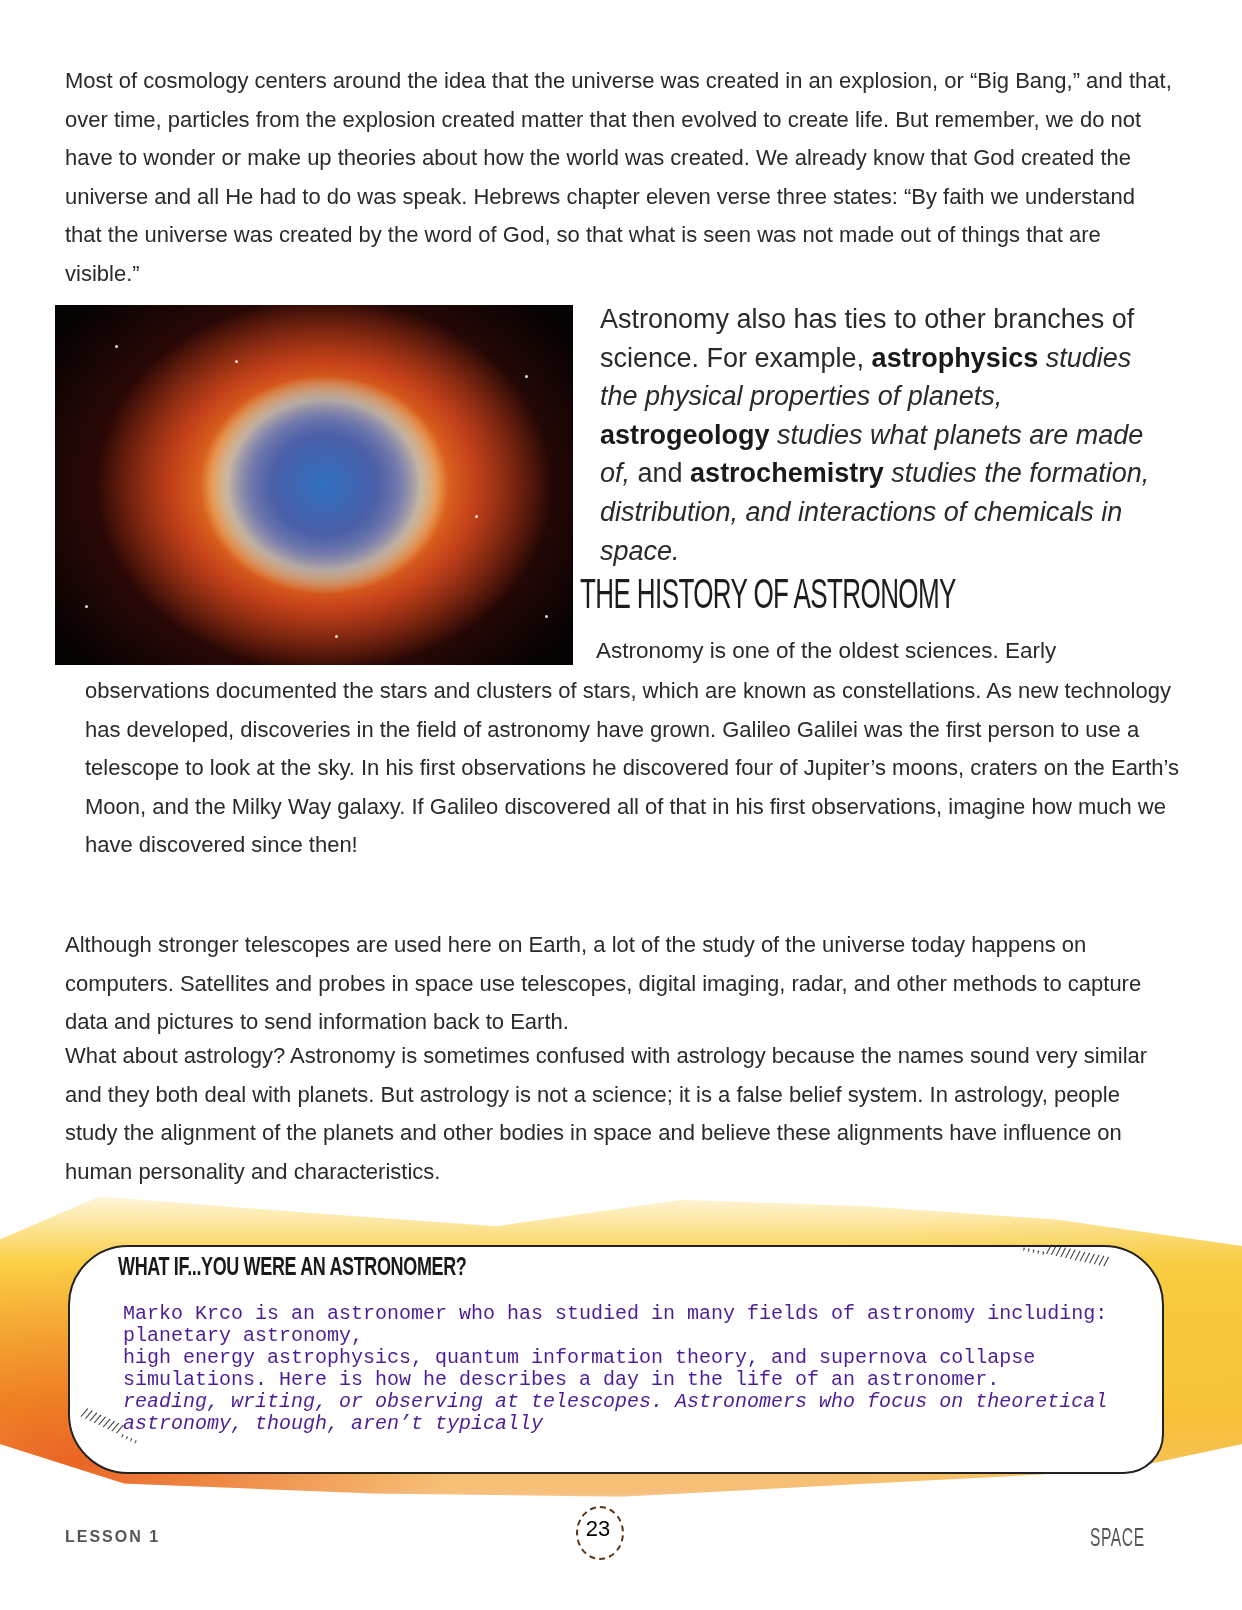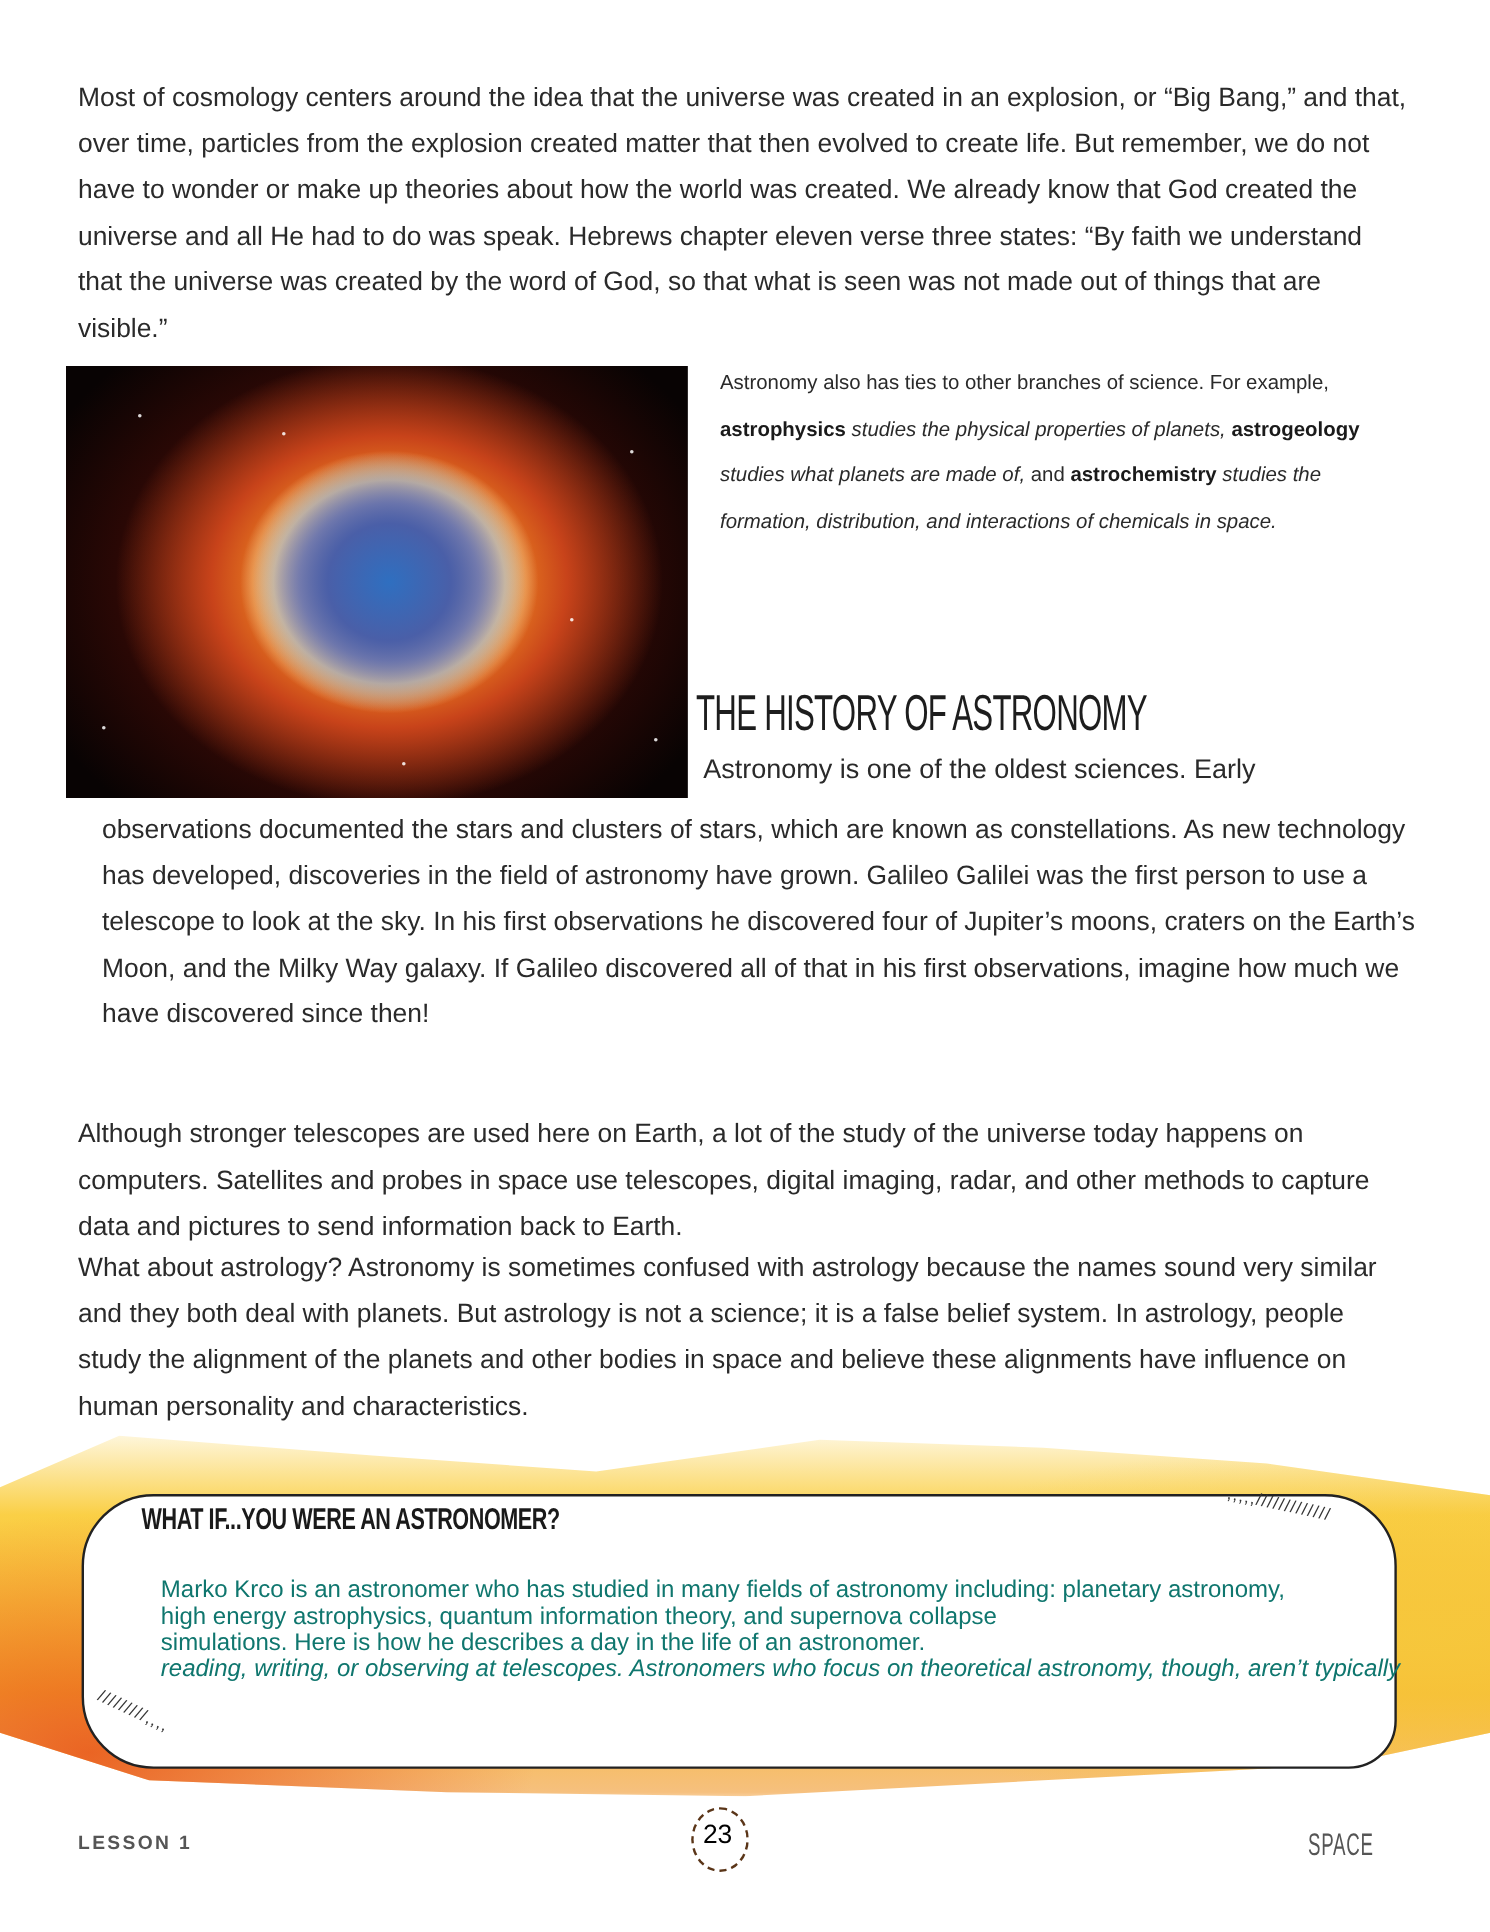--- a/index.html
+++ b/index.html
@@ -7,39 +7,39 @@
     width: 1242px; height: 1610px; position: relative; overflow: hidden;
     background: #ffffff; color: #2b2b2b;
     font-family: "Liberation Sans", "DejaVu Sans", sans-serif;
   }
   .para {
     position: absolute; left: 65px; width: 1110px;
     font-size: 22px; line-height: 38.6px; color: #2a2a2a;
     margin: 0;
   }
   #p1 { top: 62px; }
-  #p3-first { position: absolute; left: 580px; top: 616px; font-size: 22.5px; line-height: 38.6px; margin: 6px; color:#2a2a2a; }
+  #p3-first { position: absolute; left: 580px; top: 616px; font-size: 22.5px; line-height: 38.6px; margin: 16px; color:#2a2a2a; }
   #p3 { top: 672px; margin-left: 20px; }
   #p4 { top: 884px; margin-top: 42px; }
   #p5 { top: 1037px; }
 
   .nebula {
     position: absolute; left: 55px; top: 305px; width: 518px; height: 360px;
     background:
       radial-gradient(ellipse 22% 30% at 52% 50%, #2f6fc0 0%, #4a5fa8 45%, rgba(90,80,140,0) 100%),
       radial-gradient(ellipse 30% 38% at 52% 50%, #5b5f9a 0%, #b9a9b5 48%, #f6d7a0 62%, rgba(255,170,60,0) 80%),
       radial-gradient(ellipse 44% 52% at 52% 50%, #ffb23a 0%, #f08a22 40%, #c8431a 65%, rgba(120,25,10,0) 100%),
       radial-gradient(ellipse 60% 70% at 50% 50%, #7a1e0c 0%, #2a0805 70%, #080303 100%);
     background-color: #050202;
   }
   .nebula .star { position: absolute; width: 3px; height: 3px; border-radius: 50%; background: #fff; opacity: .85; }
 
   .intro2 {
     position: absolute; left: 600px; top: 300px; width: 560px;
-    font-size: 17px; line-height: 38.6px; color: #2a2a2a; margin: 0;
+    font-size: 27px; line-height: 38.6px; color: #2a2a2a; margin: 0;
   }
   .intro2 b { font-weight: bold; color: #1a1a1a; }
   .intro2 i { font-style: italic; }
 
   .section-heading {
     position: absolute; left: 580px; top: 570px;
     font-family: "Liberation Sans", sans-serif; font-size: 42px; font-weight: normal;
     letter-spacing: -1px; transform: scaleX(0.62); transform-origin: left center;
     color: #1d1d1d; margin: 0; white-space: nowrap; text-transform: uppercase;
   }
@@ -57,21 +57,21 @@
     position: absolute; left: 68px; top: 1245px; width: 1092px; height: 225px;
     background: #ffffff; border: 2px solid #222; border-radius: 60px 60px 40px 60px;
   }
   .callout-title {
     position: absolute; left: 118px; top: 1252px;
     font-size: 25px; font-weight: bold; transform: scaleX(0.72); transform-origin: left center;
     color: #1a1a1a; margin: 0; white-space: nowrap; letter-spacing: -0.5px;
   }
   .callout-body {
     position: absolute; left: 118px; top: 1298px; width: 1045px;
-    font-size: 20px; line-height: 22px; color: #0f766e; margin: 16px;
+    font-size: 20px; line-height: 22px; color: #4c1d95; margin: 5px; font-family: Liberation Mono, monospace;
   }
   .callout-body .quote { font-style: italic; }
   .hatch-tr {
     position: absolute; left: 1018px; top: 1250px; width: 140px; height: 50px;
     font-size: 14px; color: #333; letter-spacing: 1px; transform: rotate(12deg);
   }
   .hatch-bl {
     position: absolute; left: 72px; top: 1428px; width: 120px; height: 40px;
     font-size: 14px; color: #333; letter-spacing: 1px; transform: rotate(25deg);
   }

